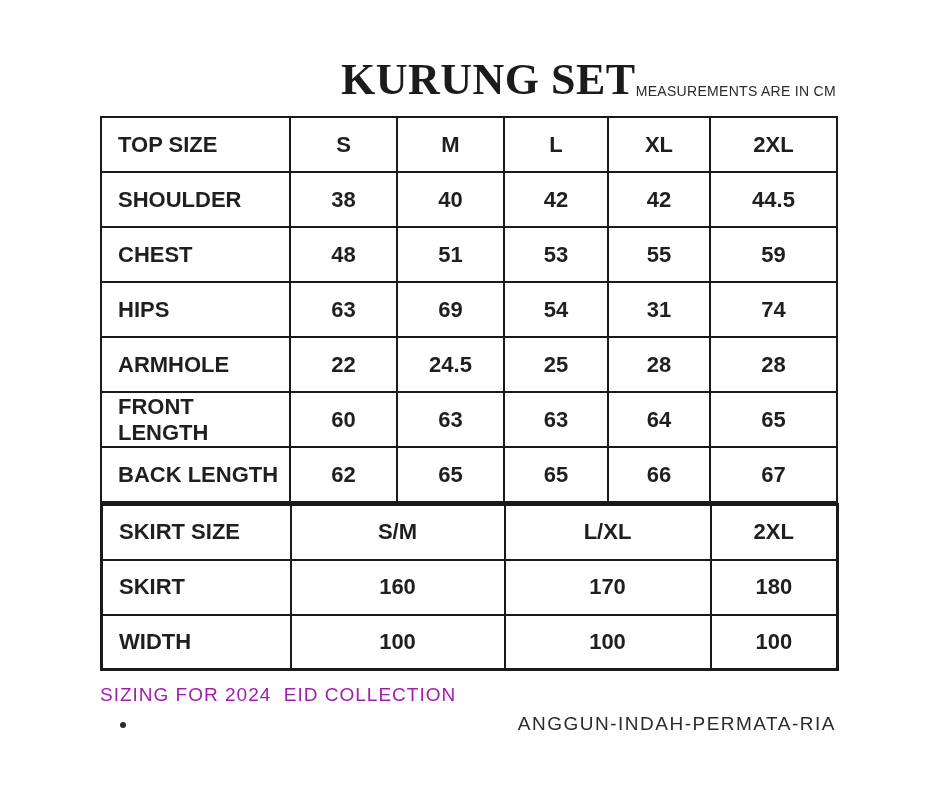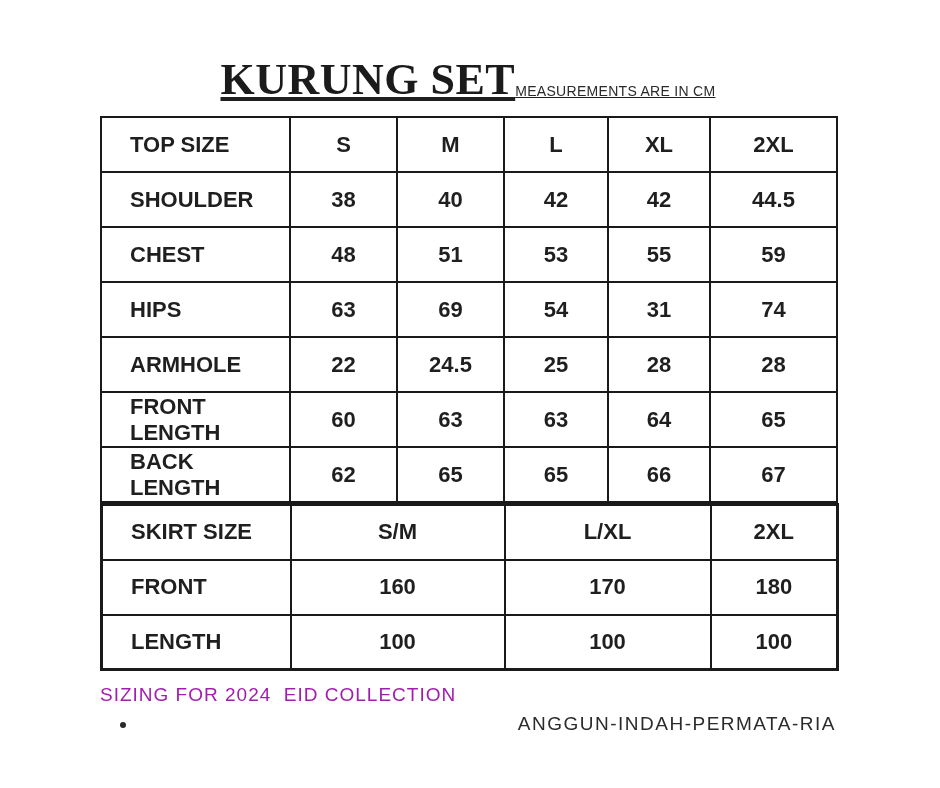--- a/index.html
+++ b/index.html
@@ -11,25 +11,24 @@
     color: #1f1f1f;
     overflow: hidden;
   }
   .sheet {
     position: relative;
     width: 736px;
     margin: 50px 0 0 100px;
   }
   .title-row {
     display: flex;
-    justify-content: center;
+    justify-content: flex-end;
     align-items: flex-end;
     margin-bottom: 14px;
     height: 52px;
-    text-decoration: underline;
   }
   .page-title {
     font-family: "Liberation Serif", serif;
     font-weight: bold;
     font-size: 44px;
     line-height: 1;
     letter-spacing: 0.5px;
     margin: 0;
     color: #1b1b1b;
   }
@@ -49,21 +48,21 @@
     height: 55px;
     font-size: 22px;
     font-weight: bold;
     text-align: center;
     vertical-align: middle;
     padding: 0;
     color: #1f1f1f;
   }
   th.lbl, td.lbl {
     text-align: left;
-    padding-left: 28px;
+    padding-left: 16px;
   }
   .t2 { border: 3px solid #1a1a1a; }
   .chart-footer { margin-top: 13px; }
   .footer-note {
     font-size: 19px;
     letter-spacing: 1px;
     color: #a21caf;
     white-space: pre-wrap;
   }
   ul.bullets {
@@ -171,27 +170,27 @@
     <thead>
       <tr>
         <th class="lbl">SKIRT SIZE</th>
         <th colspan="2">S/M</th>
         <th colspan="2">L/XL</th>
         <th>2XL</th>
       </tr>
     </thead>
     <tbody>
       <tr>
-        <td class="lbl">FRONT</td>
+        <td class="lbl">SKIRT</td>
         <td colspan="2">160</td>
         <td colspan="2">170</td>
         <td>180</td>
       </tr>
       <tr>
-        <td class="lbl">LENGTH</td>
+        <td class="lbl">WIDTH</td>
         <td colspan="2">100</td>
         <td colspan="2">100</td>
         <td>100</td>
       </tr>
     </tbody>
   </table>
 
   <div class="chart-footer">
     <div class="footer-note">SIZING FOR 2024  EID COLLECTION</div>
     <ul class="bullets">

